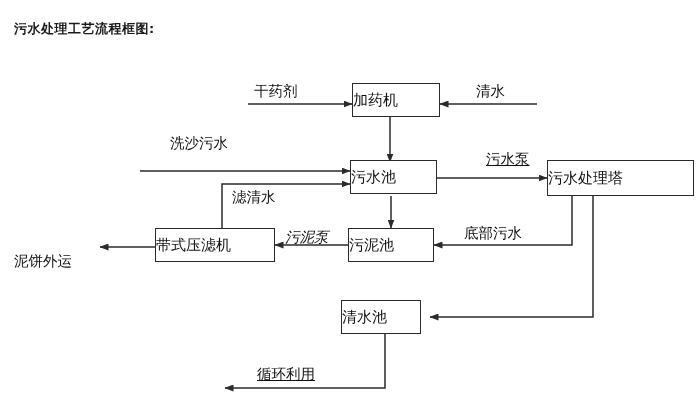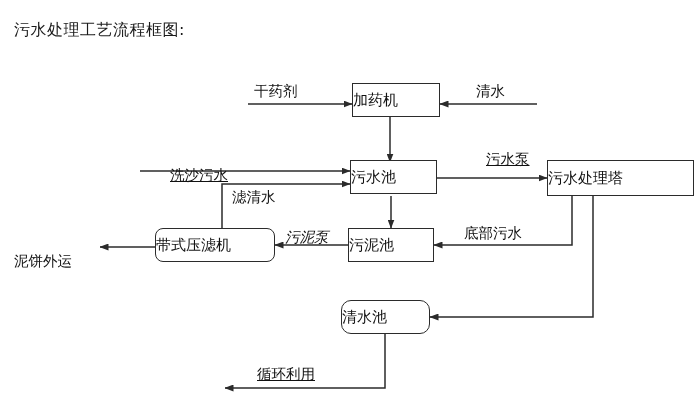--- a/index.html
+++ b/index.html
@@ -12,22 +12,22 @@
     height: 420px;
     position: relative;
     overflow: hidden;
     font-family: "DejaVu Sans", "Liberation Sans", sans-serif;
     color: #1a1a1a;
   }
   #page-title {
     position: absolute;
     left: 14px;
     top: 20px;
-    font-size: 16px;
-    font-weight: normal;
+    font-size: 13px;
+    font-weight: bold;
     letter-spacing: 0.5px;
     white-space: nowrap;
   }
   #flow-canvas {
     position: absolute;
     left: 0;
     top: 0;
   }
   .node-box {
     position: absolute;
@@ -96,37 +96,37 @@
 </div>
 
 <div class="node-box" style="left:350px; top:160px; width:87px; height:34px;">
   <span>污水池</span>
 </div>
 
 <div class="node-box" style="left:547px; top:160px; width:147px; height:36px;">
   <span>污水处理塔</span>
 </div>
 
-<div class="node-box" style="left:155px; top:228px; width:120px; height:34px;border-radius:8px;">
+<div class="node-box" style="left:155px; top:228px; width:120px; height:34px;">
   <span>带式压滤机</span>
 </div>
 
 <div class="node-box" style="left:348px; top:228px; width:86px; height:34px;">
   <span>污泥池</span>
 </div>
 
-<div class="node-box" style="left:341px; top:300px; width:89px; height:34px;border-radius:10px;">
+<div class="node-box" style="left:341px; top:300px; width:80px; height:34px;">
   <span>清水池</span>
 </div>
 
 <div class="edge-label" style="left:254px; top:84px;">干药剂</div>
 
 <div class="edge-label" style="left:476px; top:84px;">清水</div>
 
-<div class="edge-label" style="left:170px; top:168px;text-decoration:underline;">洗沙污水</div>
+<div class="edge-label" style="left:170px; top:136px;">洗沙污水</div>
 
 <div class="edge-label" style="left:232px; top:190px;">滤清水</div>
 
 <div class="edge-label" style="left:486px; top:152px;text-decoration:underline;">污水泵</div>
 
 <div class="edge-label" style="left:14px; top:234px;margin-top:20px;">泥饼外运</div>
 
 <div class="edge-label" style="left:285px; top:230px;font-style:italic;">污泥泵</div>
 
 <div class="edge-label" style="left:464px; top:226px;">底部污水</div>

